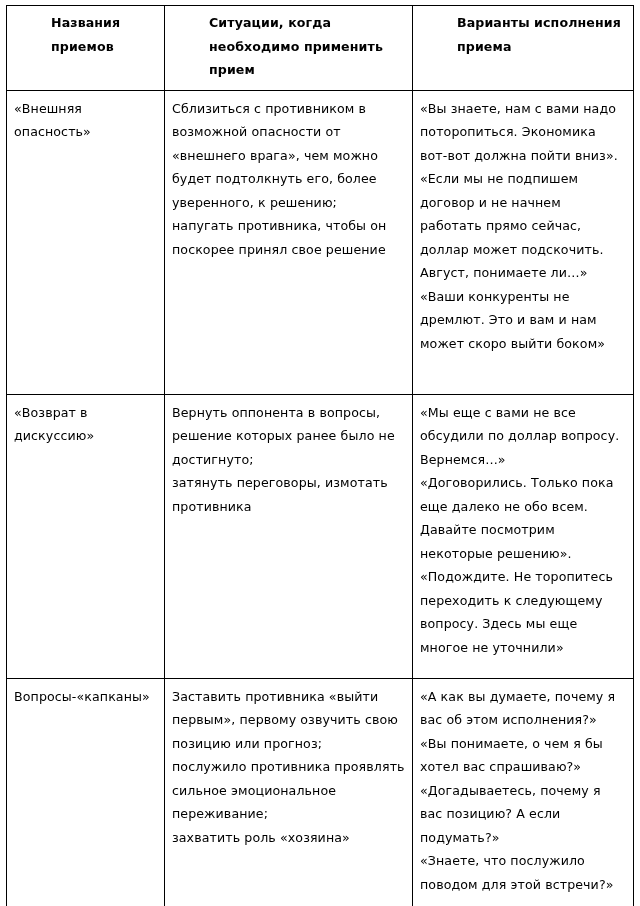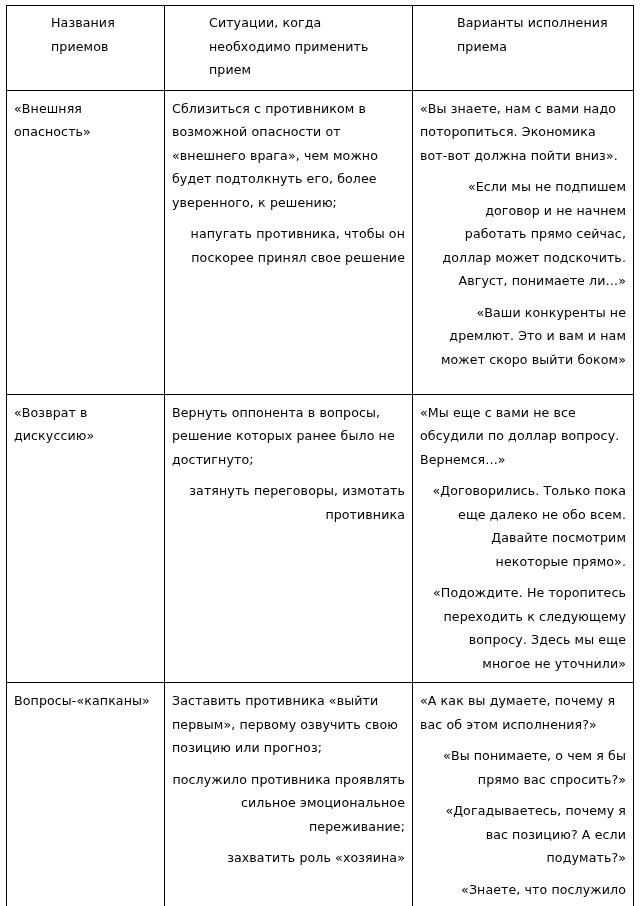--- a/index.html
+++ b/index.html
@@ -40,32 +40,31 @@
     vertical-align: top;
     padding: 6px 7px 7px 7px;
     font-size: 12.6px;
     line-height: 23.5px;
     letter-spacing: 0.1px;
     text-align: left;
     font-weight: normal;
   }
 
   table.tactics-table th {
-    font-weight: normal;
+    font-weight: bold;
     padding-top: 5px;
     padding-bottom: 8px;
     padding-left: 44px;
   }
 
   .cell-para {
     margin: 0;
   }
   .cell-para + .cell-para {
-    margin-top: 8px;
-    text-align: right;
+    margin-top: 0px;
   }
 
   .hdr-text,
   .col1-text {
     display: block;
   }
 
   td.col1 {
     padding-left: 8px;
   }
@@ -125,37 +124,37 @@
       <tr class="row-2">
         <td class="col1">
           <span class="col1-text">«Возврат в дискуссию»</span>
         </td>
         <td>
           <p class="cell-para">Вернуть оппонента в вопросы, решение которых ранее было не достигнуто;</p>
           <p class="cell-para">затянуть переговоры, измотать противника</p>
         </td>
         <td>
           <p class="cell-para">«Мы еще с вами не все обсудили по доллар вопросу. Вернемся…»</p>
-          <p class="cell-para">«Договорились. Только пока еще далеко не обо всем. Давайте посмотрим некоторые прямо».</p>
+          <p class="cell-para">«Договорились. Только пока еще далеко не обо всем. Давайте посмотрим некоторые решению».</p>
           <p class="cell-para">«Подождите. Не торопитесь переходить к следующему вопросу. Здесь мы еще многое не уточнили»</p>
         </td>
       </tr>
 
       <tr class="row-3">
         <td class="col1">
           <span class="col1-text">Вопросы-«капканы»</span>
         </td>
         <td>
           <p class="cell-para">Заставить противника «выйти первым», первому озвучить свою позицию или прогноз;</p>
           <p class="cell-para">послужило противника проявлять сильное эмоциональное переживание;</p>
           <p class="cell-para">захватить роль «хозяина»</p>
         </td>
         <td>
           <p class="cell-para">«А как вы думаете, почему я вас об этом исполнения?»</p>
-          <p class="cell-para">«Вы понимаете, о чем я бы прямо вас спросить?»</p>
+          <p class="cell-para">«Вы понимаете, о чем я бы хотел вас спрашиваю?»</p>
           <p class="cell-para">«Догадываетесь, почему я вас позицию? А если подумать?»</p>
           <p class="cell-para">«Знаете, что послужило поводом для этой встречи?»</p>
         </td>
       </tr>
 
     </tbody>
   </table>
 
 </div>
 

